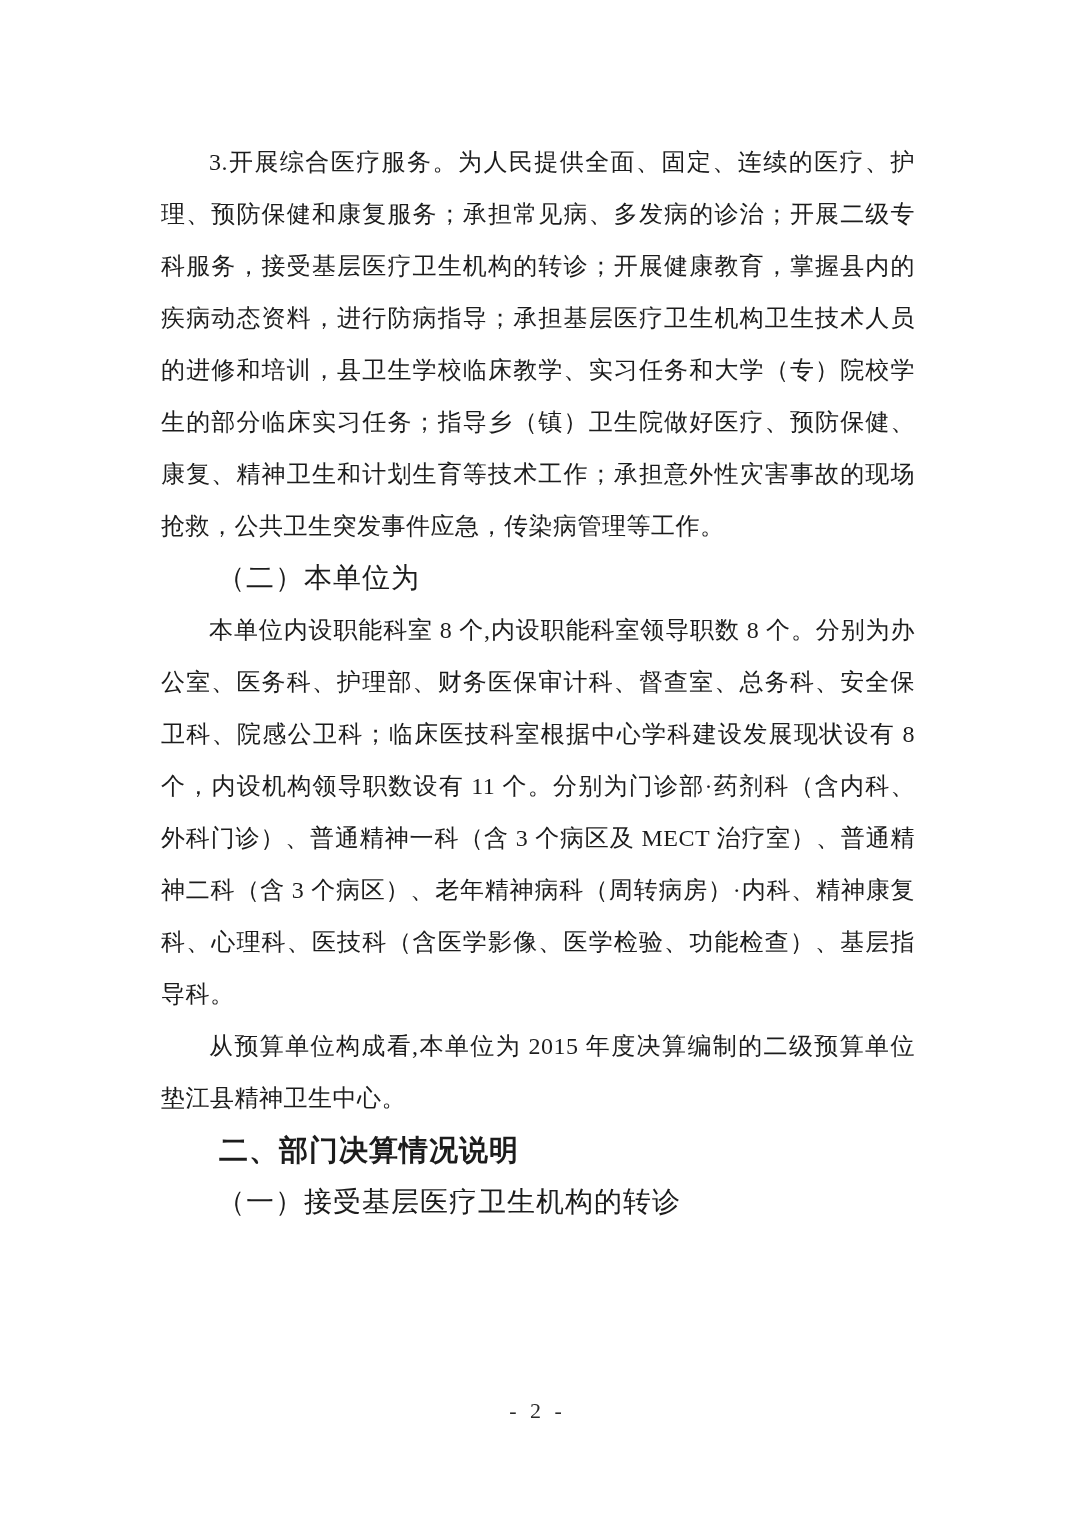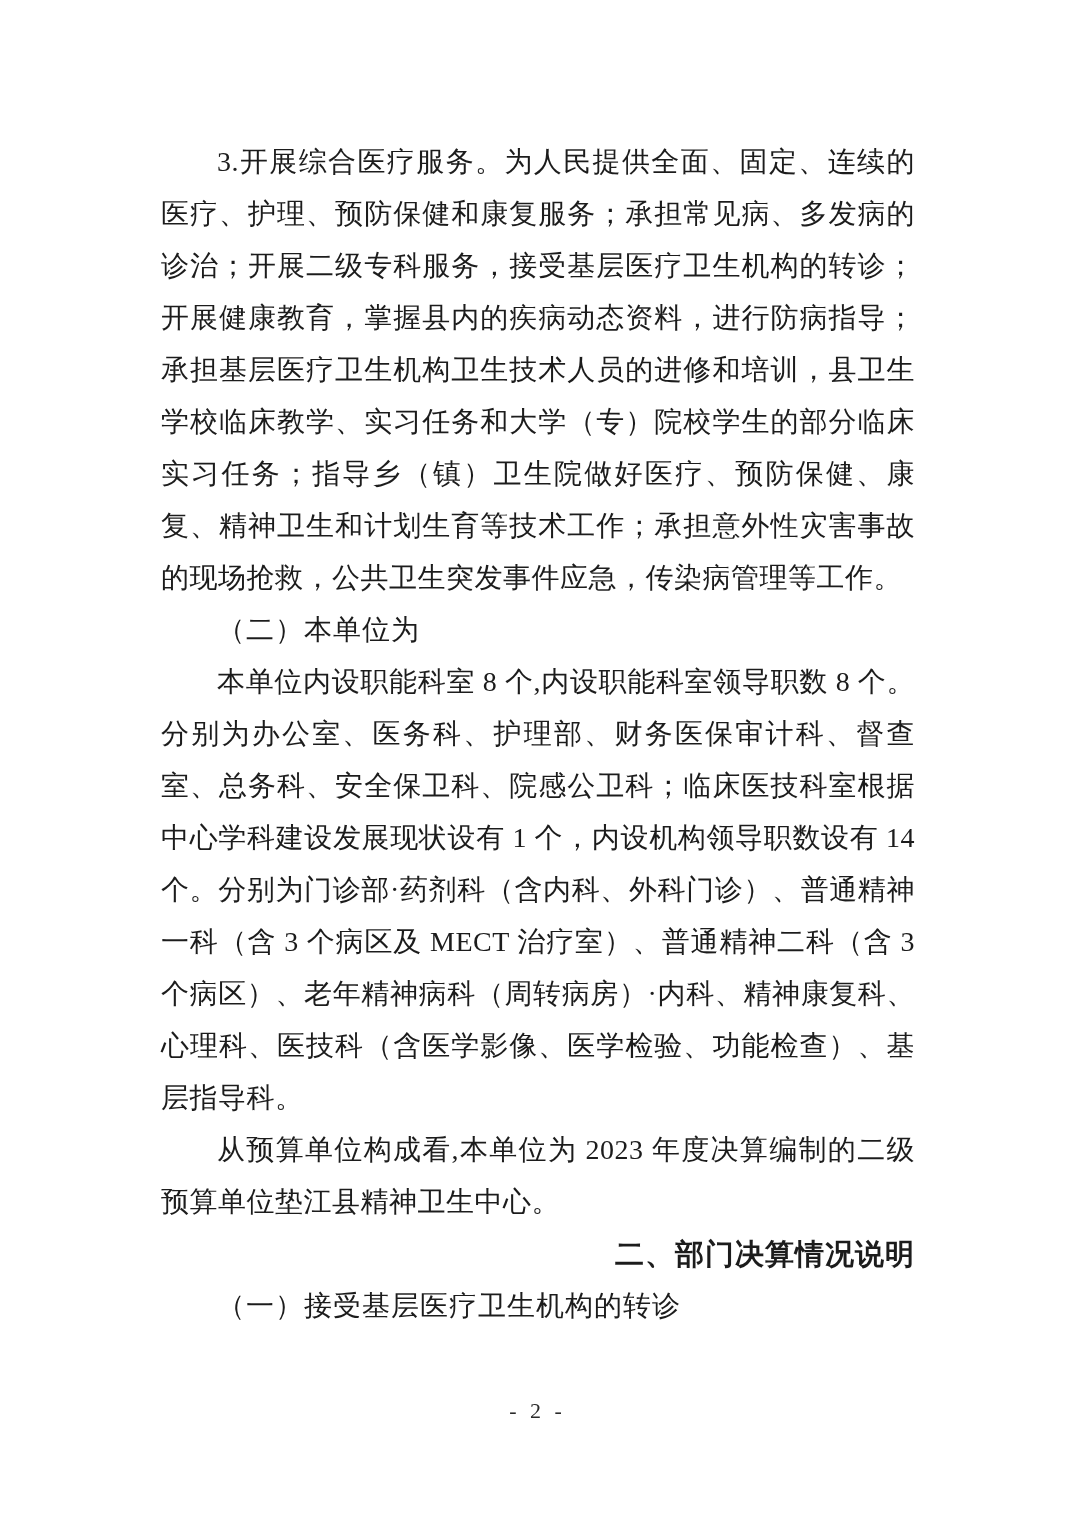--- a/index.html
+++ b/index.html
@@ -16,21 +16,21 @@
     font-family: "Liberation Serif", "DejaVu Serif", serif;
     color: #1c1c1c;
   }
   .content {
     position: absolute;
     left: 161px;
     top: 136px;
     width: 754px;
   }
   .para {
-    font-size: 28px;
+    font-size: 24px;
     line-height: 52px;
     text-align: justify;
     text-justify: inter-character;
     margin: 0;
     letter-spacing: 0.5px;
   }
   .para.indent {
     text-indent: 2em;
   }
   .heading-kaiti {
@@ -42,40 +42,39 @@
     letter-spacing: 1px;
   }
   .heading-bold {
     font-family: "Liberation Sans", "DejaVu Sans", sans-serif;
     font-weight: bold;
     font-size: 29px;
     line-height: 52px;
     margin: 0;
     text-indent: 2em;
     letter-spacing: 1px;
-    text-align: right;
   }
   .footer {
     position: absolute;
     left: 0;
     width: 100%;
     top: 1398px;
     text-align: center;
     font-size: 22px;
     letter-spacing: 4px;
     color: #2a2a2a;
   }
 </style>
 </head>
 <body>
 
 <div class="page">
   <div class="content">
     <p class="para indent">3.开展综合医疗服务。为人民提供全面、固定、连续的医疗、护理、预防保健和康复服务；承担常见病、多发病的诊治；开展二级专科服务，接受基层医疗卫生机构的转诊；开展健康教育，掌握县内的疾病动态资料，进行防病指导；承担基层医疗卫生机构卫生技术人员的进修和培训，县卫生学校临床教学、实习任务和大学（专）院校学生的部分临床实习任务；指导乡（镇）卫生院做好医疗、预防保健、康复、精神卫生和计划生育等技术工作；承担意外性灾害事故的现场抢救，公共卫生突发事件应急，传染病管理等工作。</p>
     <p class="heading-kaiti">（二）本单位为</p>
-    <p class="para indent">本单位内设职能科室 8 个,内设职能科室领导职数 8 个。分别为办公室、医务科、护理部、财务医保审计科、督查室、总务科、安全保卫科、院感公卫科；临床医技科室根据中心学科建设发展现状设有 1 个，内设机构领导职数设有 14 个。分别为门诊部·药剂科（含内科、外科门诊）、普通精神一科（含 3 个病区及 MECT 治疗室）、普通精神二科（含 3 个病区）、老年精神病科（周转病房）·内科、精神康复科、心理科、医技科（含医学影像、医学检验、功能检查）、基层指导科。</p>
-    <p class="para indent">从预算单位构成看,本单位为 2023 年度决算编制的二级预算单位垫江县精神卫生中心。</p>
+    <p class="para indent">本单位内设职能科室 8 个,内设职能科室领导职数 8 个。分别为办公室、医务科、护理部、财务医保审计科、督查室、总务科、安全保卫科、院感公卫科；临床医技科室根据中心学科建设发展现状设有 8 个，内设机构领导职数设有 11 个。分别为门诊部·药剂科（含内科、外科门诊）、普通精神一科（含 3 个病区及 MECT 治疗室）、普通精神二科（含 3 个病区）、老年精神病科（周转病房）·内科、精神康复科、心理科、医技科（含医学影像、医学检验、功能检查）、基层指导科。</p>
+    <p class="para indent">从预算单位构成看,本单位为 2015 年度决算编制的二级预算单位垫江县精神卫生中心。</p>
     <p class="heading-bold">二、部门决算情况说明</p>
     <p class="heading-kaiti">（一）接受基层医疗卫生机构的转诊</p>
   </div>
 
   <div class="footer">- 2 -</div>
 </div>
 
 </body></html>

